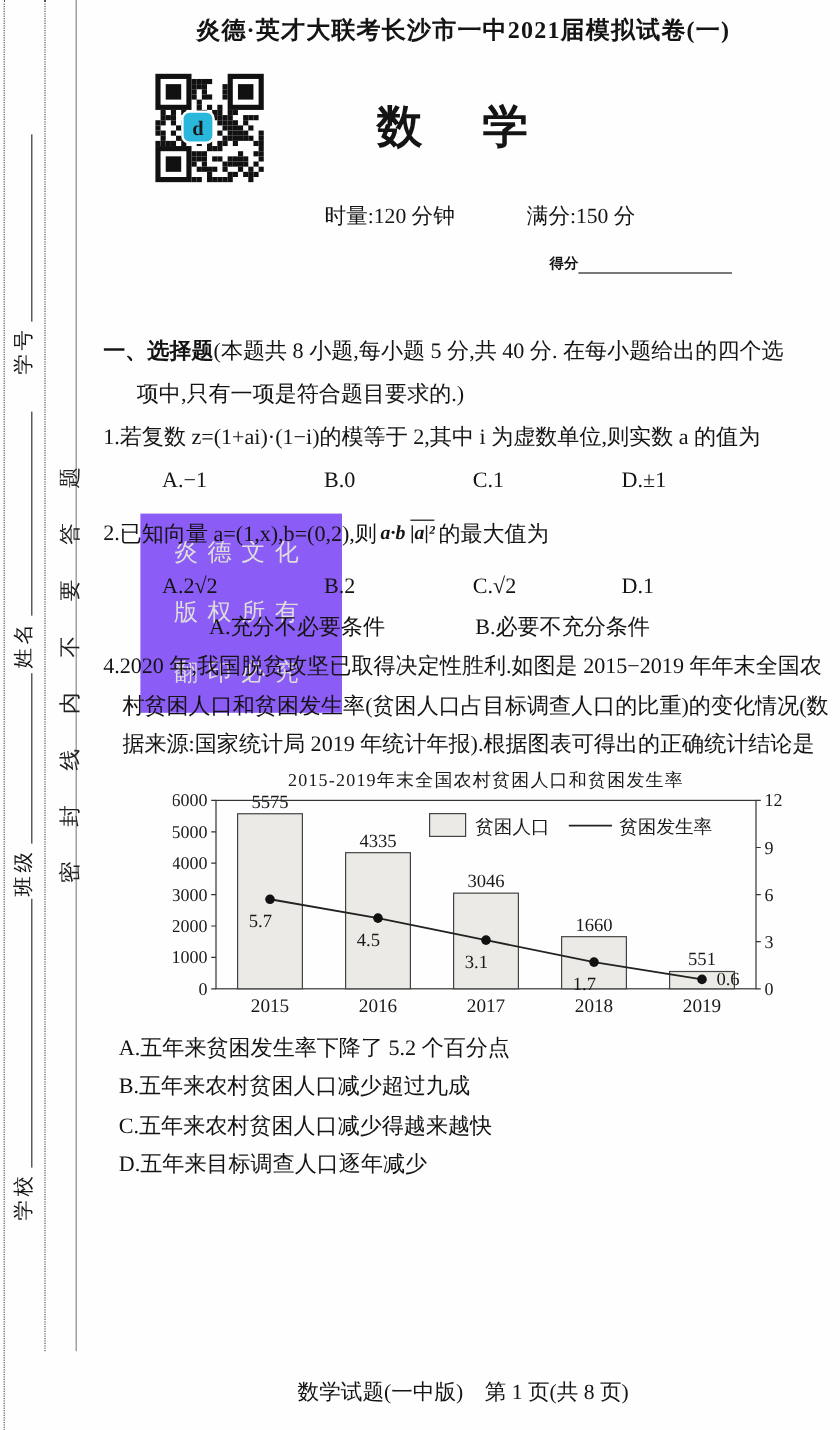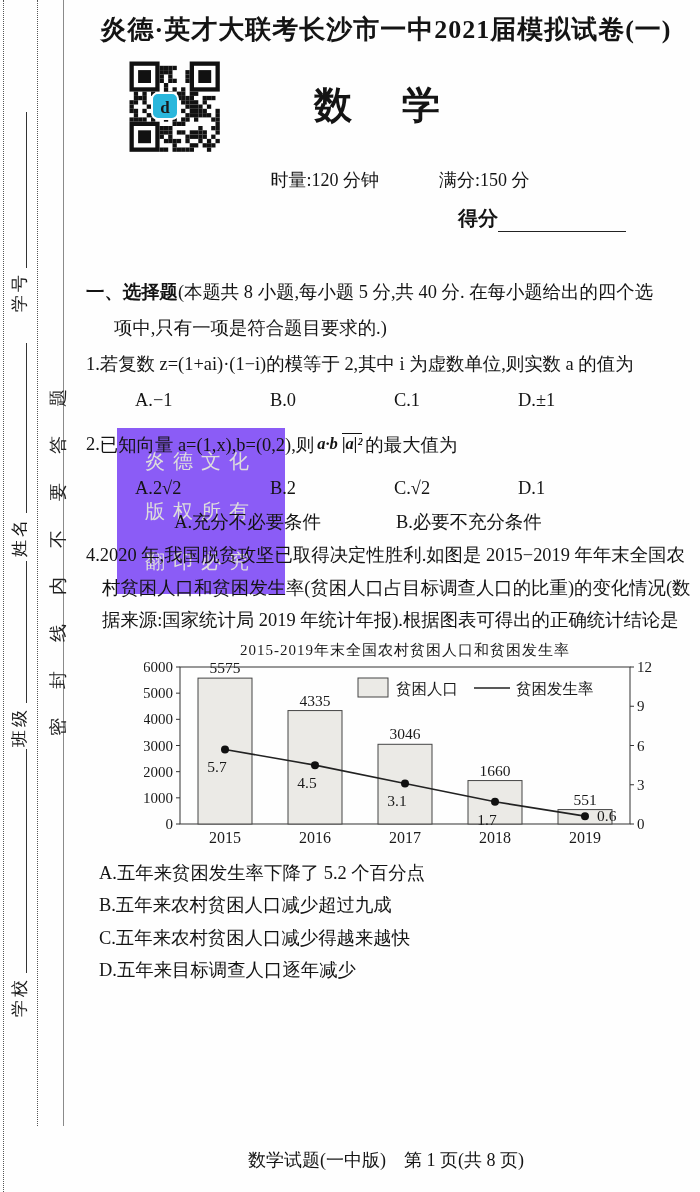--- a/index.html
+++ b/index.html
@@ -10,28 +10,28 @@
   .vline-dot{position:absolute;left:37px;top:0;height:1126px;border-left:1px dotted #555;}
   .vline-solid{position:absolute;left:63px;top:0;height:1126px;border-left:1.5px solid #8a8a8a;}
   .vfield{position:absolute;left:7px;height:24px;display:flex;align-items:flex-end;
           transform:rotate(-90deg);transform-origin:left top;font-size:17px;letter-spacing:3px;white-space:nowrap;}
   .vfield .lbl{line-height:22px;}
   .vfield .blank{flex:1;border-bottom:1px solid #333;margin:0 2px 4px 4px;}
   .vseal{position:absolute;left:46px;top:736px;width:400px;transform:rotate(-90deg);
          transform-origin:left top;font-size:18px;letter-spacing:29px;color:#222;white-space:nowrap;}
   
   .title{position:absolute;top:12px;left:80px;width:612px;text-align:center;
-         font-size:26px;font-weight:bold;letter-spacing:1px;}
+         font-size:20px;font-weight:bold;letter-spacing:1px;}
   .qr{position:absolute;left:128px;top:60px;}
   .subject{position:absolute;top:80px;left:70px;width:620px;text-align:center;
            font-family:"Liberation Sans",sans-serif;font-weight:bold;font-size:38px;letter-spacing:6px;}
   .meta{position:absolute;top:168px;left:94px;width:612px;display:flex;justify-content:center;
         gap:60px;font-size:18px;}
   .score{position:absolute;top:205px;left:458px;display:flex;align-items:flex-end;
-         font-family:"Liberation Sans",sans-serif;font-weight:bold;font-size:20px;}
+         font-family:"Liberation Sans",sans-serif;font-weight:bold;font-size:12px;}
   .score .blank{display:inline-block;width:128px;border-bottom:1.5px solid #222;height:22px;}
   
   .wm{position:absolute;left:117px;top:428px;width:168px;padding:8px 0;background:#8b5cf6;
       color:#dddddb;font-size:20px;letter-spacing:8px;line-height:50px;text-align:center;z-index:0;}
   
   .content{position:absolute;left:86px;top:274px;width:606px;z-index:1;font-size:18.4px;}
   .sec p{margin:0;line-height:36px;}
   .sec .l2{padding-left:28px;}
   .hang{padding-left:16px;text-indent:-16px;margin:0;}
   .q1 .hang{line-height:36px;}

